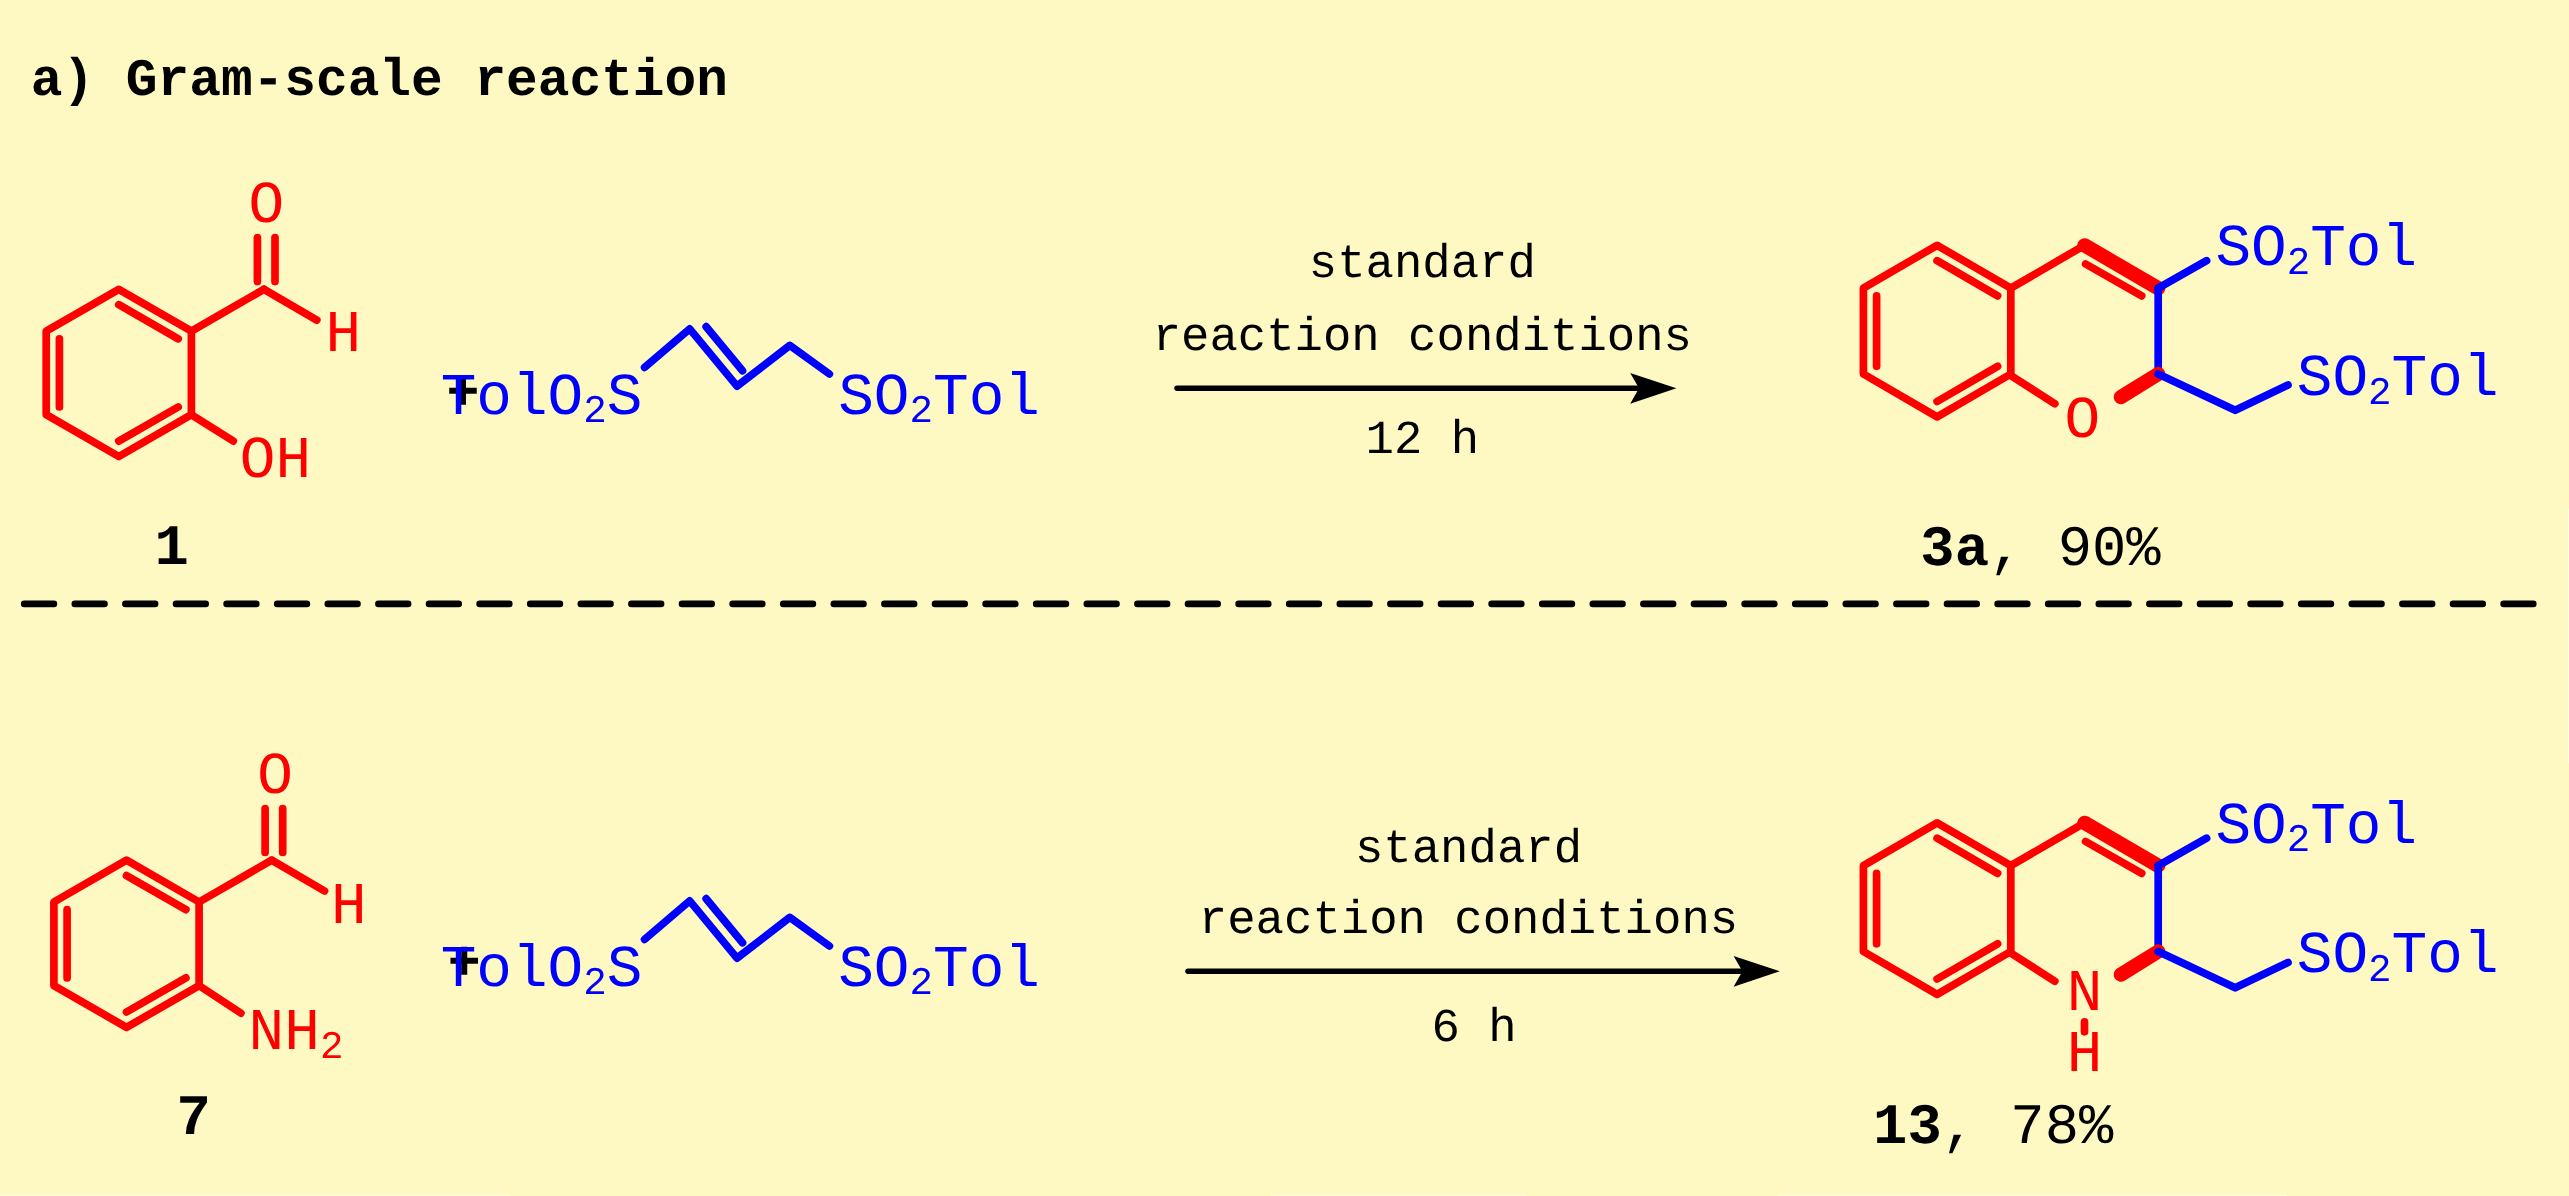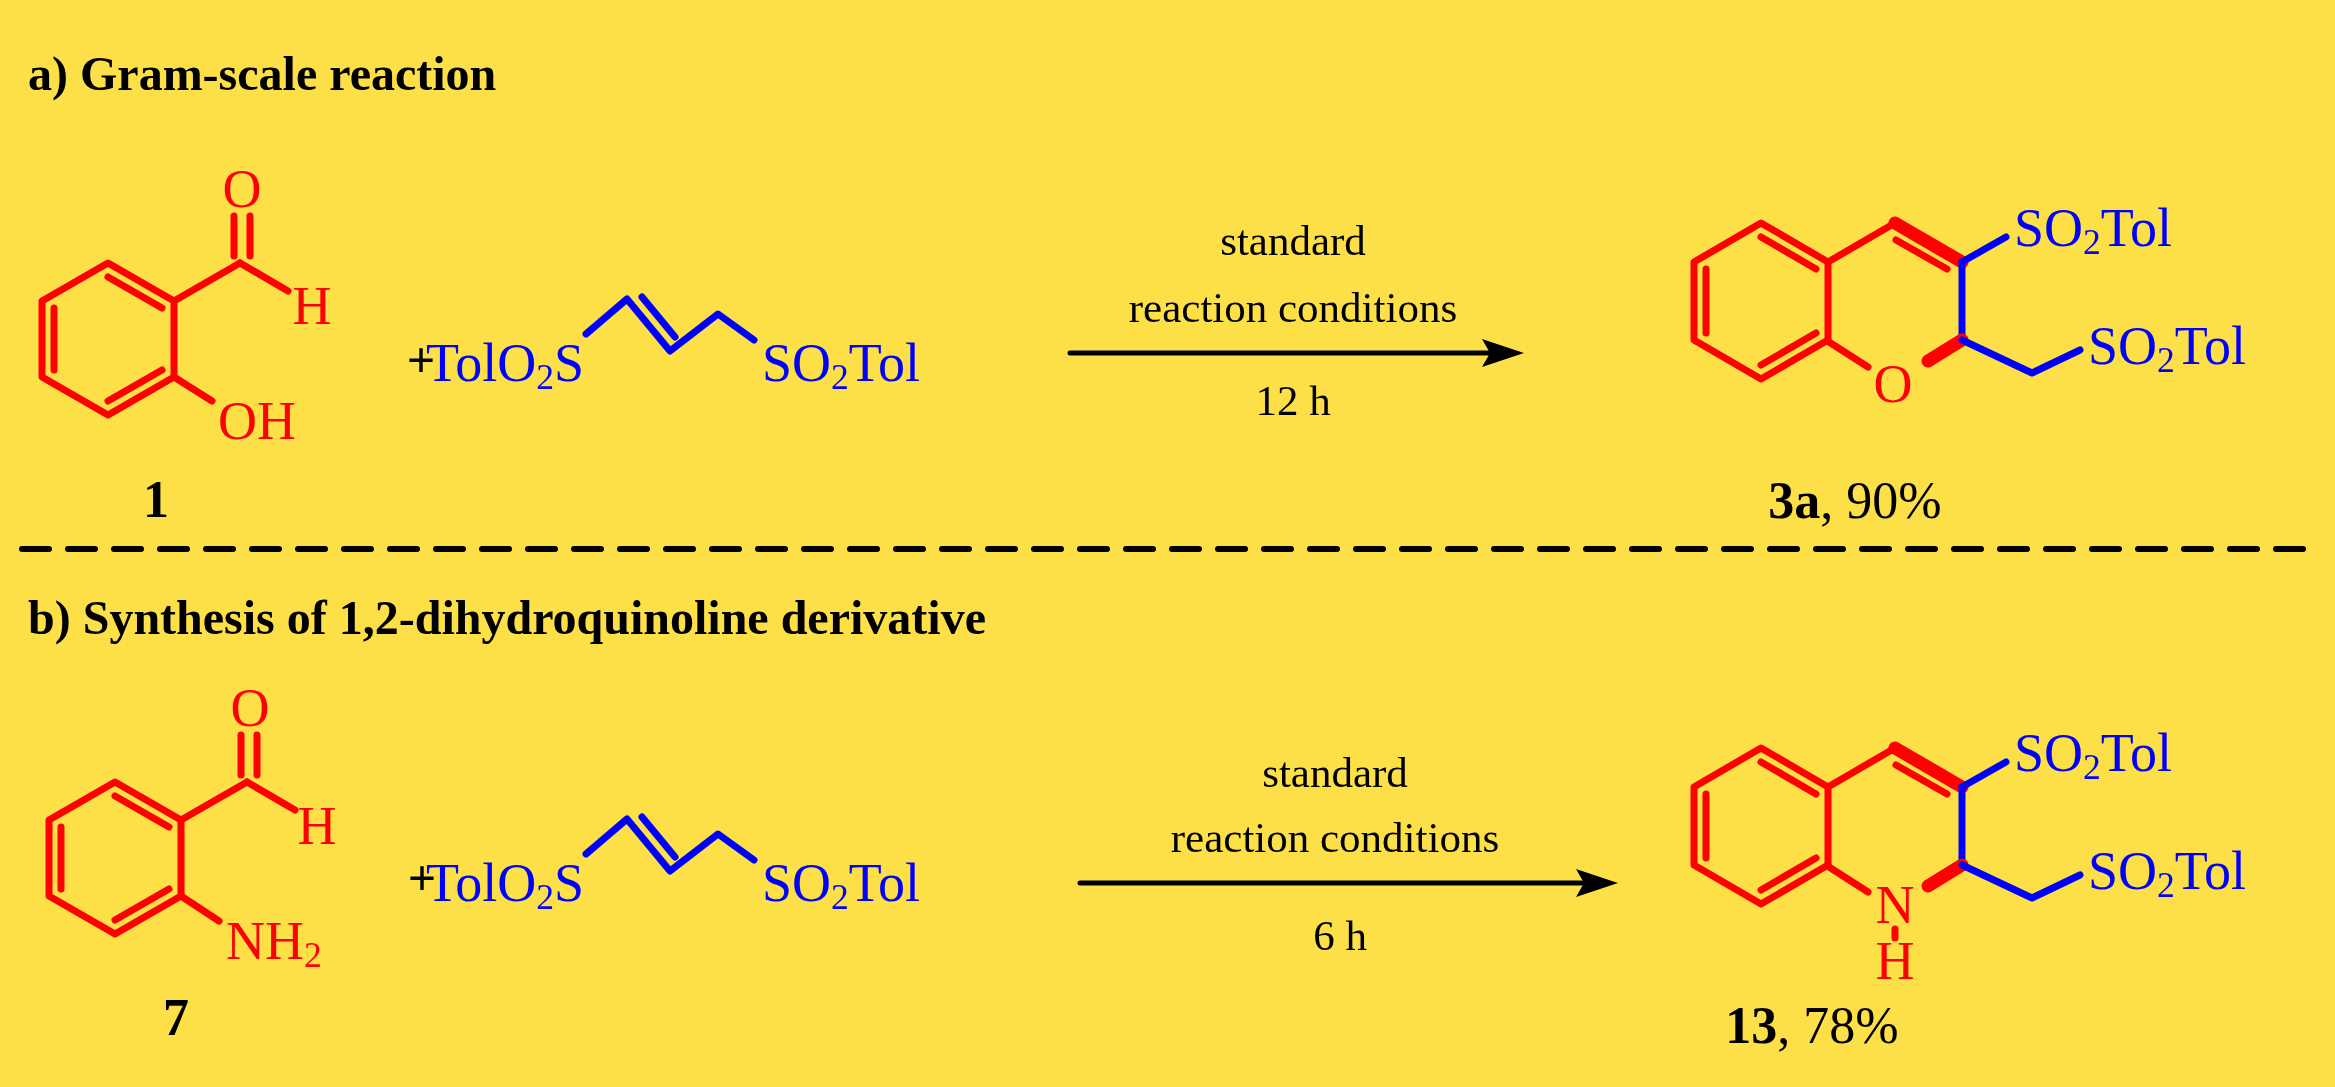--- a/index.html
+++ b/index.html
@@ -1,17 +1,17 @@
 <!DOCTYPE html>
 <html><head>
 <meta charset="utf-8">
 <style>
   html,body{margin:0;padding:0;background:#ffffff;}
-  .canvas{position:relative;width:2335px;height:1087px;background:#fde047;overflow:hidden;
-          font-family:Liberation Serif, serif;}
+  .canvas{position:relative;width:2335px;height:1087px;background:#fef9c3;overflow:hidden;
+          font-family:Liberation Mono, monospace;}
   svg{position:absolute;left:0;top:0;}
   .bond{fill:none;stroke-linecap:round;stroke-linejoin:round;}
   .red{stroke:#ff0000;}
   .blue{stroke:#0000ff;}
   .blk{stroke:#000000;}
   .w7{stroke-width:7px;}
   .w13{stroke-width:13px;}
   .w5{stroke-width:5px;}
   .w6{stroke-width:6px;}
   .txt{position:absolute;line-height:1;white-space:nowrap;color:#000000;}
@@ -102,21 +102,20 @@
       <path class="bond blue w7" d="M1962,787 L1962,865"></path>
       <path class="bond red w13" d="M1962,865 L1928,886"></path>
       <path class="bond red w7" d="M1868,892 L1829,867"></path>
       <path class="bond red w7" d="M1895,929 L1895,938"></path>
       <path class="bond blue w7" d="M1962,787 L2006,762"></path>
       <path class="bond blue w7" d="M1962,865 L2032,898 L2080,875"></path>
     </g>
   </svg>
 
   <div class="txt heading" style="left:28px;top:50px;">a) Gram-scale reaction</div>
-  <div class="txt heading" style="left:28px;top:594px;">b) Synthesis of 1,2-dihydroquinoline derivative</div>
 
   <div class="txt atom ctr" style="left:242px;top:189px;">O</div>
   <div class="txt atom ctr" style="left:312px;top:306px;">H</div>
   <div class="txt atom" style="left:218px;top:394px;">OH</div>
   <div class="txt complabel b ctr" style="left:156px;top:500px;">1</div>
 
   <div class="txt plus ctr" style="left:421px;top:360px;">+</div>
 
   <div class="txt gl" style="right:1751px;top:336px;"><span>TolO</span><span class="sub">2</span><span>S</span></div>
   <div class="txt gl" style="left:762px;top:336px;"><span>SO</span><span class="sub">2</span><span>Tol</span></div>

